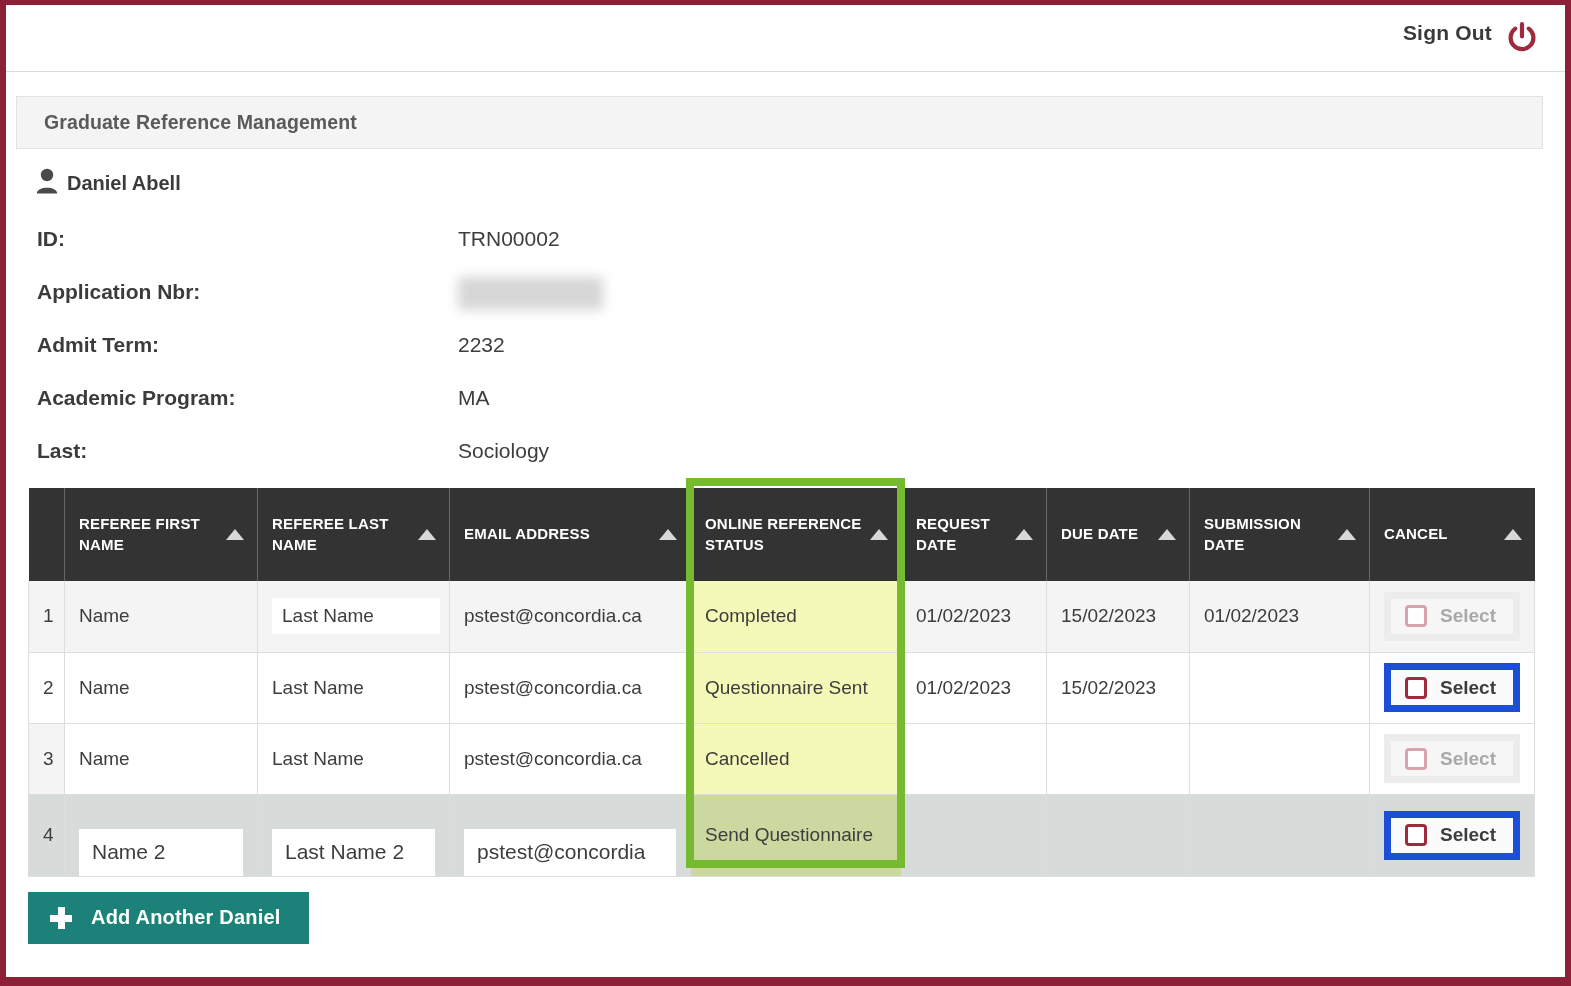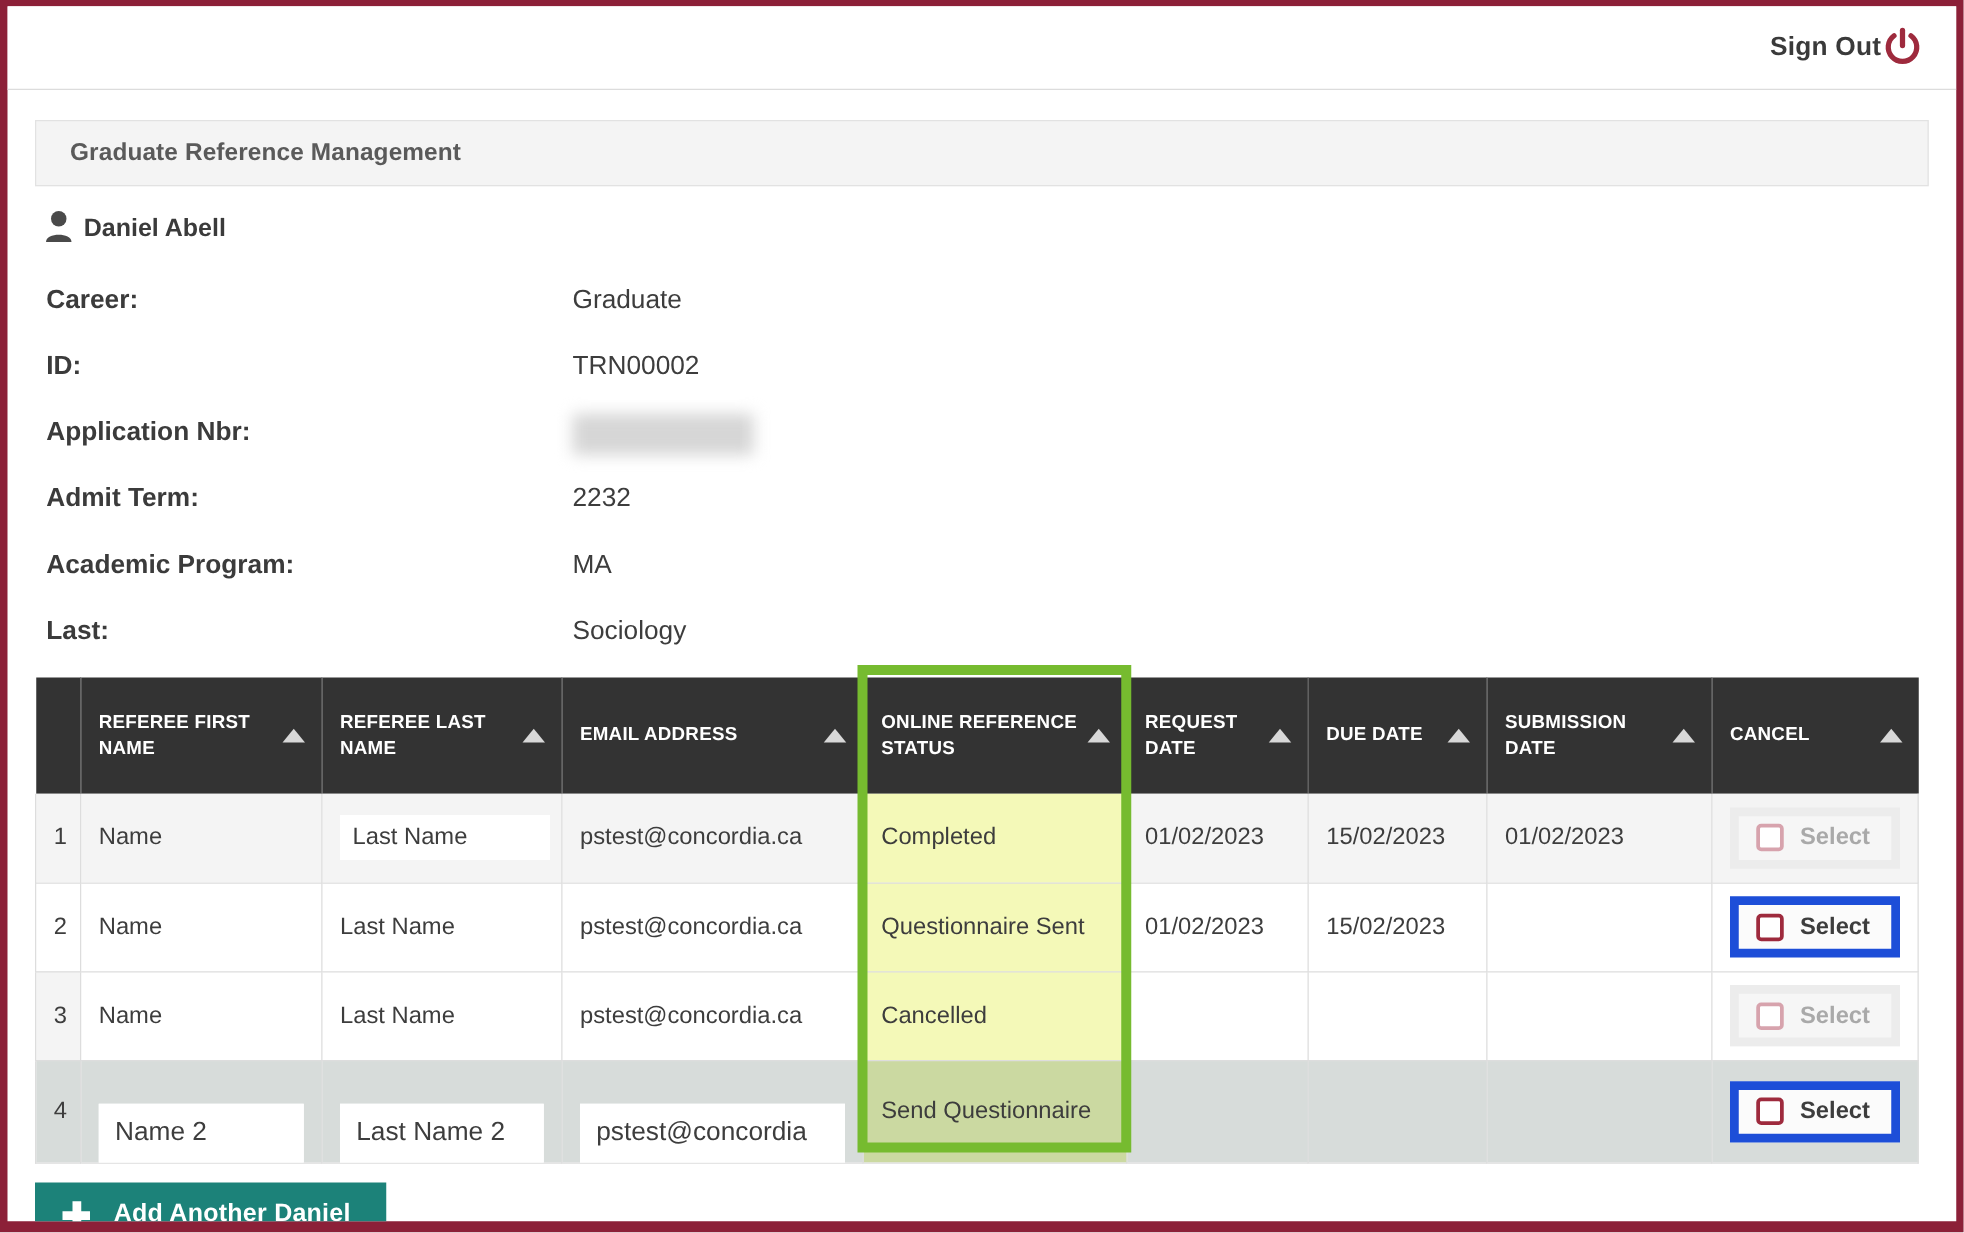--- a/index.html
+++ b/index.html
@@ -25,34 +25,34 @@
     height: 67px;
     border-bottom: 1px solid #dcdcdc;
     display: flex;
     align-items: center;
     justify-content: flex-end;
     padding-right: 26px;
     background: #fff;
   }
   .signout-wrap {
     display: flex;
-    align-items: center;
+    gap: 13px;
     cursor: pointer;
   }
   .signout-label {
     font-size: 21px;
     font-weight: bold;
     color: #3a3a3a;
     letter-spacing: 0.2px;
   }
   .power-icon { display:block; }
 
   
   .panel-head {
-    margin: 24px 22px 0 22px;
+    margin: 24px 22px 0 10px;
     background: #f4f4f4;
     border: 1px solid #e2e2e2;
     height: 53px;
     display: flex;
     align-items: center;
     padding-left: 27px;
   }
   .panel-head-title {
     font-size: 19.5px;
     font-weight: bold;
@@ -285,24 +285,20 @@
     <span>
       <svg width="22" height="26" viewBox="0 0 22 26" aria-hidden="true">
         <circle cx="11" cy="7" r="6.2" fill="#4a4a4a"></circle>
         <path d="M0.8 25.5 C0.8 17.8 21.2 17.8 21.2 25.5 Z" fill="#4a4a4a"></path>
       </svg>
     </span>
     <span class="student-name">Daniel Abell</span>
   </div>
 
   <div class="info-list">
-    <div class="info-row">
-      <span class="info-label">Career:</span>
-      <span class="info-value">Graduate</span>
-    </div>
     <div class="info-row">
       <span class="info-label">ID:</span>
       <span class="info-value">TRN00002</span>
     </div>
     <div class="info-row">
       <span class="info-label">Application Nbr:</span>
       <span class="redacted"></span>
     </div>
     <div class="info-row">
       <span class="info-label">Admit Term:</span>

